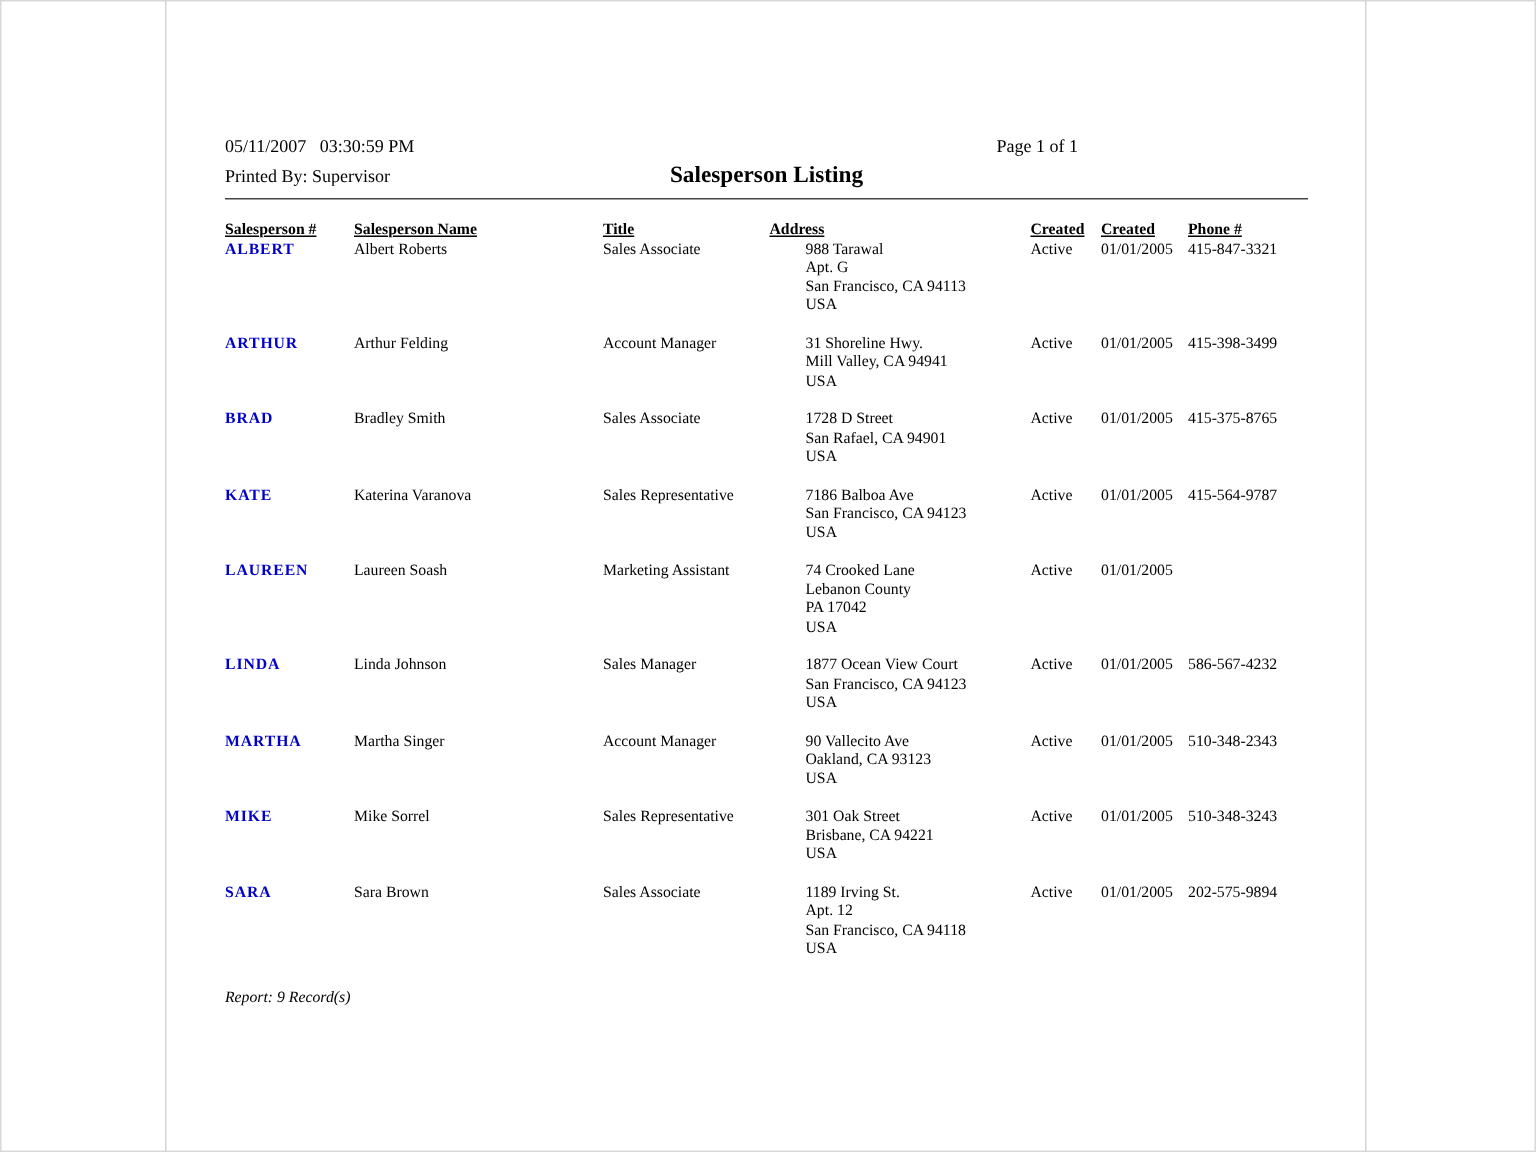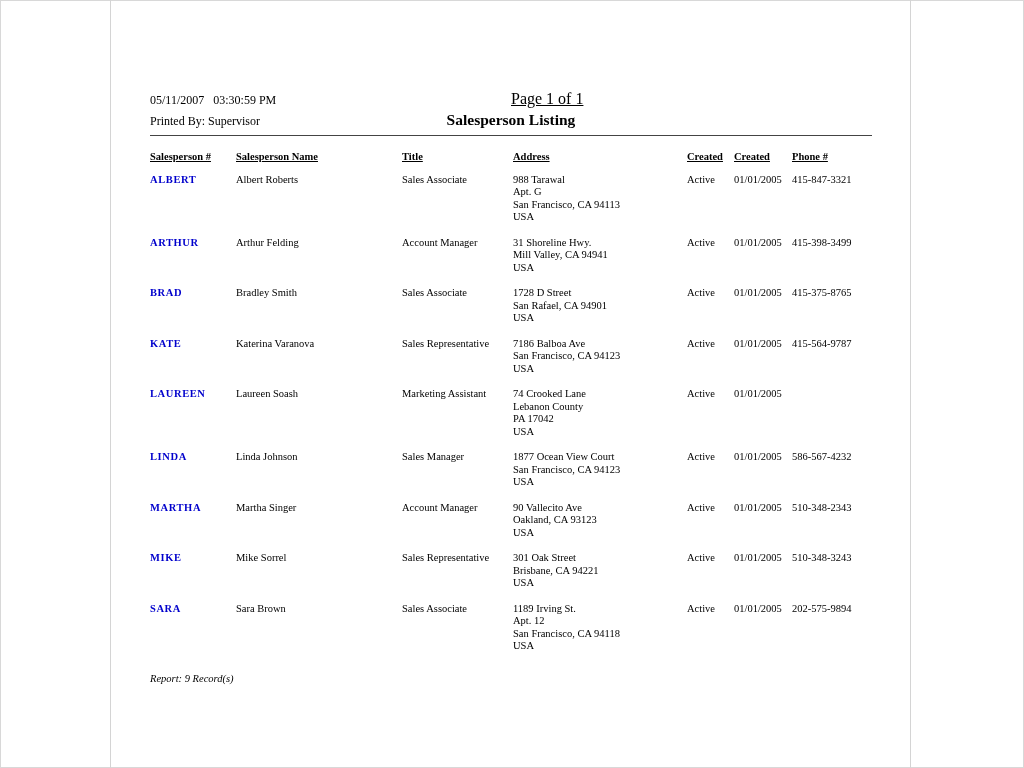--- a/index.html
+++ b/index.html
@@ -25,56 +25,56 @@
   .report {
     position: absolute; left: 150px; top: 90px;
     width: 722px;
   }
   .hdr-line1 {
     display: flex; align-items: baseline;
     font-size: 12px;
   }
   .hdr-date { flex: 1; white-space: pre; font-size: 12px; }
   .hdr-company { flex: 1.2; text-align: center; font-weight: bold; font-size: 12.5px; }
-  .hdr-page { flex: 1; text-align: left; font-size: 16px; text-decoration: underline; }
+  .hdr-page { flex: 1; text-align: center; font-size: 12px; }
   .hdr-line2 {
     display: flex; align-items: baseline; margin-top: 3px; justify-content: space-between;
   }
   .hdr-printedby { flex: 1; font-size: 12px; }
   .hdr-title { flex: 1.2; text-align: center; font-weight: bold; font-size: 15.5px; }
   .hdr-spacer { flex: 1; }
   .hdr-rule {
     margin-top: 6px;
     border-bottom: 1px solid #444444;
     height: 0;
   }
   .report-table { margin-top: 15px; }
   .trow {
     display: grid;
     grid-template-columns: 86px 166px 111px 174px 47px 58px 80px;
     align-items: start;
     font-size: 10.5px;
     line-height: 12.5px;
   }
-  .trow.header-row { margin-bottom: 10px; }
+  .trow.header-row { }
   .trow.data-row { margin-bottom: 13px; }
   .col-head {
     font-weight: bold;
     text-decoration: underline;
     font-size: 10.5px;
     white-space: nowrap;
   }
   .cell { padding-right: 6px; }
   .code-cell {
     color: #0000cc;
     font-weight: bold;
     letter-spacing: 0.6px;
     font-size: 10.5px;
   }
-  .address-cell { white-space: pre-line; }
+  .address-cell { white-space: pre-line; margin-left: 24px; }
   .report-footer {
     margin-top: 20px;
     font-style: italic;
     font-size: 10.5px;
   }
 </style>
 </head>
 <body>
 
 <div class="window-frame"></div>

